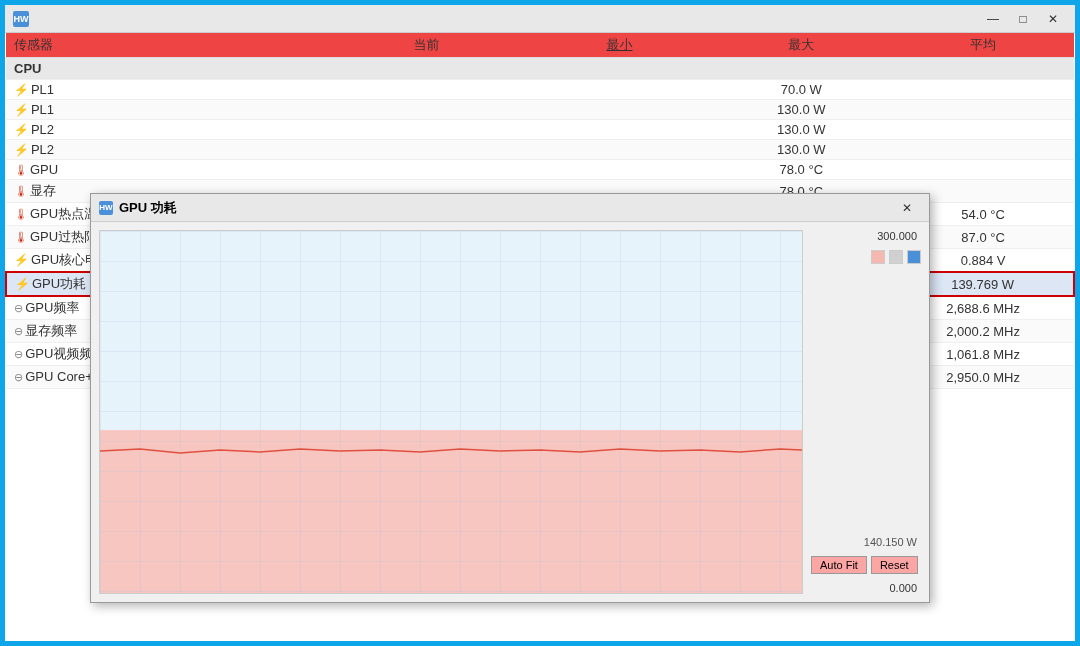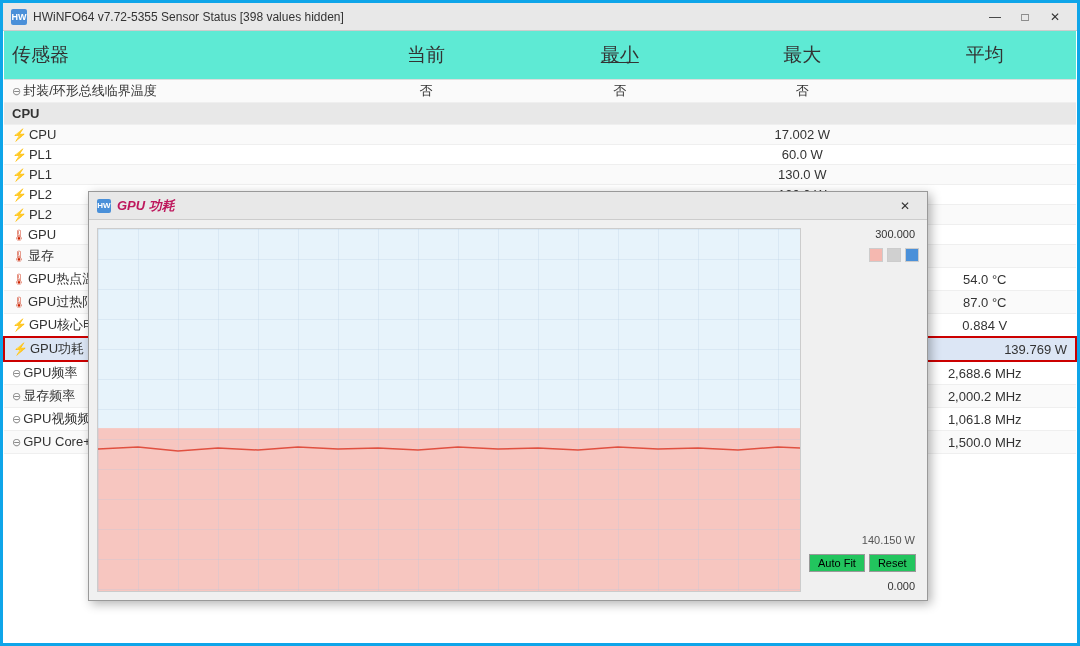--- a/index.html
+++ b/index.html
@@ -9,21 +9,21 @@
       background: #f0f0f0;
       width: 1080px;
       height: 646px;
       overflow: hidden;
     }
 
     .window {
       width: 1080px;
       height: 646px;
       background: #f5f5f5;
-      border: 3px solid #0ea5e9;
+      border: 5px solid #0ea5e9;
       display: flex;
       flex-direction: column;
     }
 
     .title-bar {
       background: #e8e8e8;
       border-bottom: 1px solid #ccc;
       height: 28px;
       display: flex;
       align-items: center;
@@ -80,27 +80,27 @@
       background: white;
       position: relative;
     }
 
     .sensor-table {
       width: 100%;
       border-collapse: collapse;
     }
 
     .sensor-table th {
-      background: #5eead4;
-      padding: 11px 8px;
+      background: #ef4444;
+      padding: 3px 8px;
       text-align: center;
       font-weight: normal;
       color: #333;
       border-bottom: 1px solid #ddd;
-      font-size: 19px;
+      font-size: 13px;
     }
 
     .sensor-table th:first-child {
       text-align: left;
     }
 
     .sensor-table td {
       padding: 2px 8px;
       font-size: 13px;
       color: #333;
@@ -263,47 +263,45 @@
 
     .chart-buttons {
       display: flex;
       gap: 4px;
     }
 
     .chart-btn {
       padding: 2px 8px;
       font-size: 11px;
       border: 1px solid #999;
-      background: #22c55e;
+      background: #fca5a5;
       cursor: pointer;
     }
 
     
     .gpu-power-row td {
       background: #dce6f5 !important;
-      text-align: right;
     }
 
     .gpu-power-highlight {
       border: 2px solid #cc0000;
     }
 
     table { position: relative; }
   </style>
 </head>
 <body>
 
 <div class="window">
 
   <div class="title-bar">
     <div class="title-bar-left">
       <div class="title-bar-icon">
         <span>HW</span>
       </div>
-      <span class="title-bar-title">HWiNFO64 v7.72-5355 Sensor Status [398 values hidden]</span>
     </div>
     <div class="title-bar-buttons">
       <button class="tb-btn">—</button>
       <button class="tb-btn">□</button>
       <button class="tb-btn close">✕</button>
     </div>
   </div>
 
   <div class="content">
     <table class="sensor-table">
@@ -312,47 +310,33 @@
           <th style="width:280px; text-align:left;">传感器</th>
           <th style="width:180px;">当前</th>
           <th style="width:160px;text-decoration:underline;">最小</th>
           <th style="width:160px;font-family:Liberation Mono, monospace;">最大</th>
           <th style="width:160px;">平均</th>
         </tr>
       </thead>
       <tbody>
 
 
-        <tr>
-          <td><span class="icon-circle-minus">⊖</span><span>封装/环形总线临界温度</span></td>
-          <td>否</td>
-          <td>否</td>
-          <td>否</td>
-          <td></td>
-        </tr>
 
 
         <tr class="section-header">
           <td colspan="5">
             <span>CPU</span>
           </td>
         </tr>
 
         <tr>
-          <td><span class="icon-lightning">⚡</span><span>CPU</span></td>
-          <td></td>
-          <td></td>
-          <td>17.002 W</td>
-          <td></td>
-        </tr>
-        <tr>
           <td><span class="icon-lightning">⚡</span><span>PL1</span></td>
           <td></td>
           <td></td>
-          <td>60.0 W</td>
+          <td>70.0 W</td>
           <td></td>
         </tr>
         <tr>
           <td><span class="icon-lightning">⚡</span><span>PL1</span></td>
           <td></td>
           <td></td>
           <td>130.0 W</td>
           <td></td>
         </tr>
         <tr>
@@ -433,32 +417,32 @@
           <td>1,980.0 MHz</td>
           <td>1,965.0 MHz</td>
           <td>2,145.0 MHz</td>
           <td>1,061.8 MHz</td>
         </tr>
         <tr>
           <td><span class="icon-circle-minus">⊖</span><span>GPU Core+ 频率</span></td>
           <td>1,005.0 MHz</td>
           <td>1,080.0 MHz</td>
           <td>2,130.0 MHz</td>
-          <td>1,500.0 MHz</td>
+          <td>2,950.0 MHz</td>
         </tr>
       </tbody>
     </table>
 
     <div class="overlay">
       <div class="popup-title-bar">
         <div class="popup-title-left">
           <div class="popup-title-icon">
             <span>HW</span>
           </div>
-          <span style="font-size:13px; font-weight:600; color:#be185d;font-style:italic;">GPU 功耗</span>
+          <span style="font-size:13px; font-weight:600; color:#000000;">GPU 功耗</span>
         </div>
         <button class="tb-btn close">✕</button>
       </div>
 
       <div class="popup-content">
 
         <div class="chart-area">
           <svg class="chart-grid" width="100%" height="100%">
 
             <defs>

